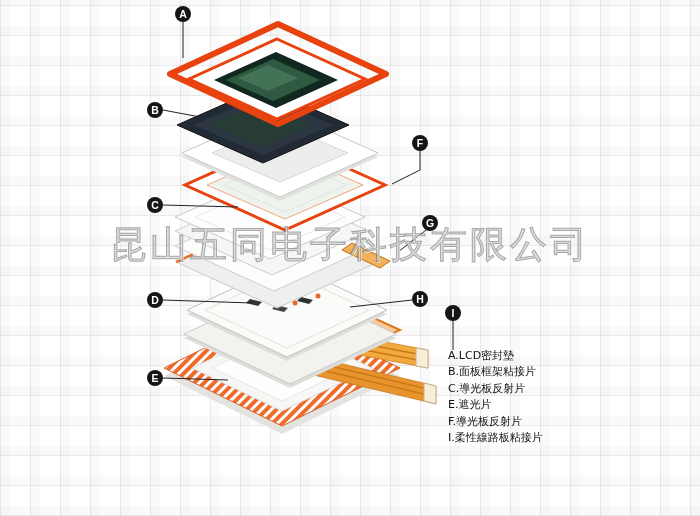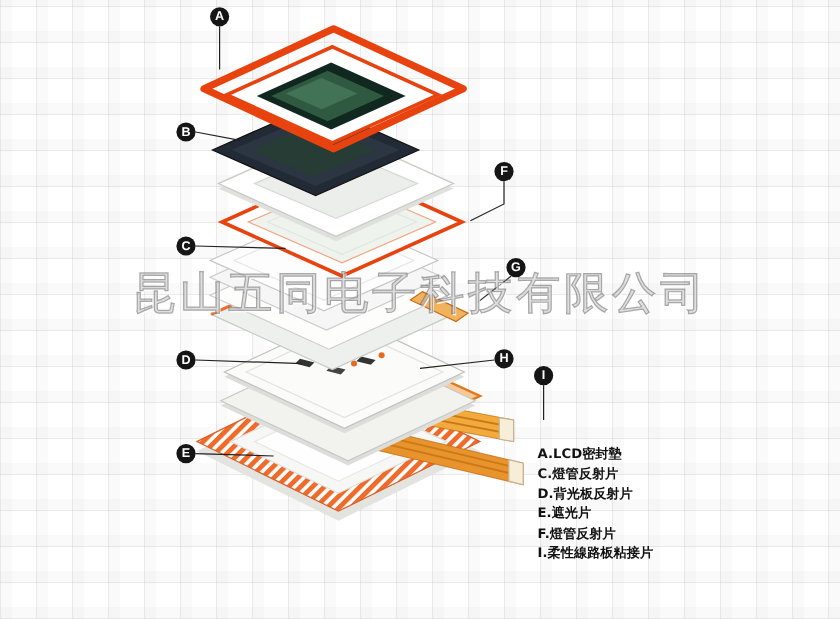--- a/index.html
+++ b/index.html
@@ -25,22 +25,22 @@
     pointer-events:none;z-index:5;
   }
   svg.diagram{position:absolute;inset:0;z-index:2;}
   .marker{
     position:absolute;width:16px;height:16px;border-radius:50%;
     background:#151515;color:#fff;font-size:10.5px;font-weight:bold;
     display:flex;align-items:center;justify-content:center;z-index:6;
     font-family:"Liberation Sans","DejaVu Sans",sans-serif;
   }
   .legend{
-    position:absolute;left:448px;top:371px;width:190px;z-index:6;
-    font-size:11px;font-weight:bold;color:#111;line-height:16.4px;
+    position:absolute;left:448px;top:348px;width:190px;z-index:6;
+    font-size:11px;font-weight:normal;color:#111;line-height:16.4px;
   }
   .legend .row{white-space:nowrap;}
 </style>
 </head>
 <body>
 
 <div id="stage">
   <div class="bg-grid"></div>
 
   <svg class="diagram" width="700" height="516" viewBox="0 0 700 516">
@@ -166,19 +166,19 @@
       <span>H</span>
     </div>
   <div class="marker" style="left:445px;top:305px">
       <span>I</span>
     </div>
 
   <div class="watermark">昆山五同电子科技有限公司</div>
 
   <div class="legend">
     <div class="row">A.LCD密封墊</div>
-    <div class="row">C.燈管反射片</div>
-    <div class="row">D.背光板反射片</div>
+    <div class="row">B.面板框架粘接片</div>
+    <div class="row">C.導光板反射片</div>
     <div class="row">E.遮光片</div>
-    <div class="row">F.燈管反射片</div>
+    <div class="row">F.導光板反射片</div>
     <div class="row">I.柔性線路板粘接片</div>
   </div>
 </div>
 
 </body></html>

